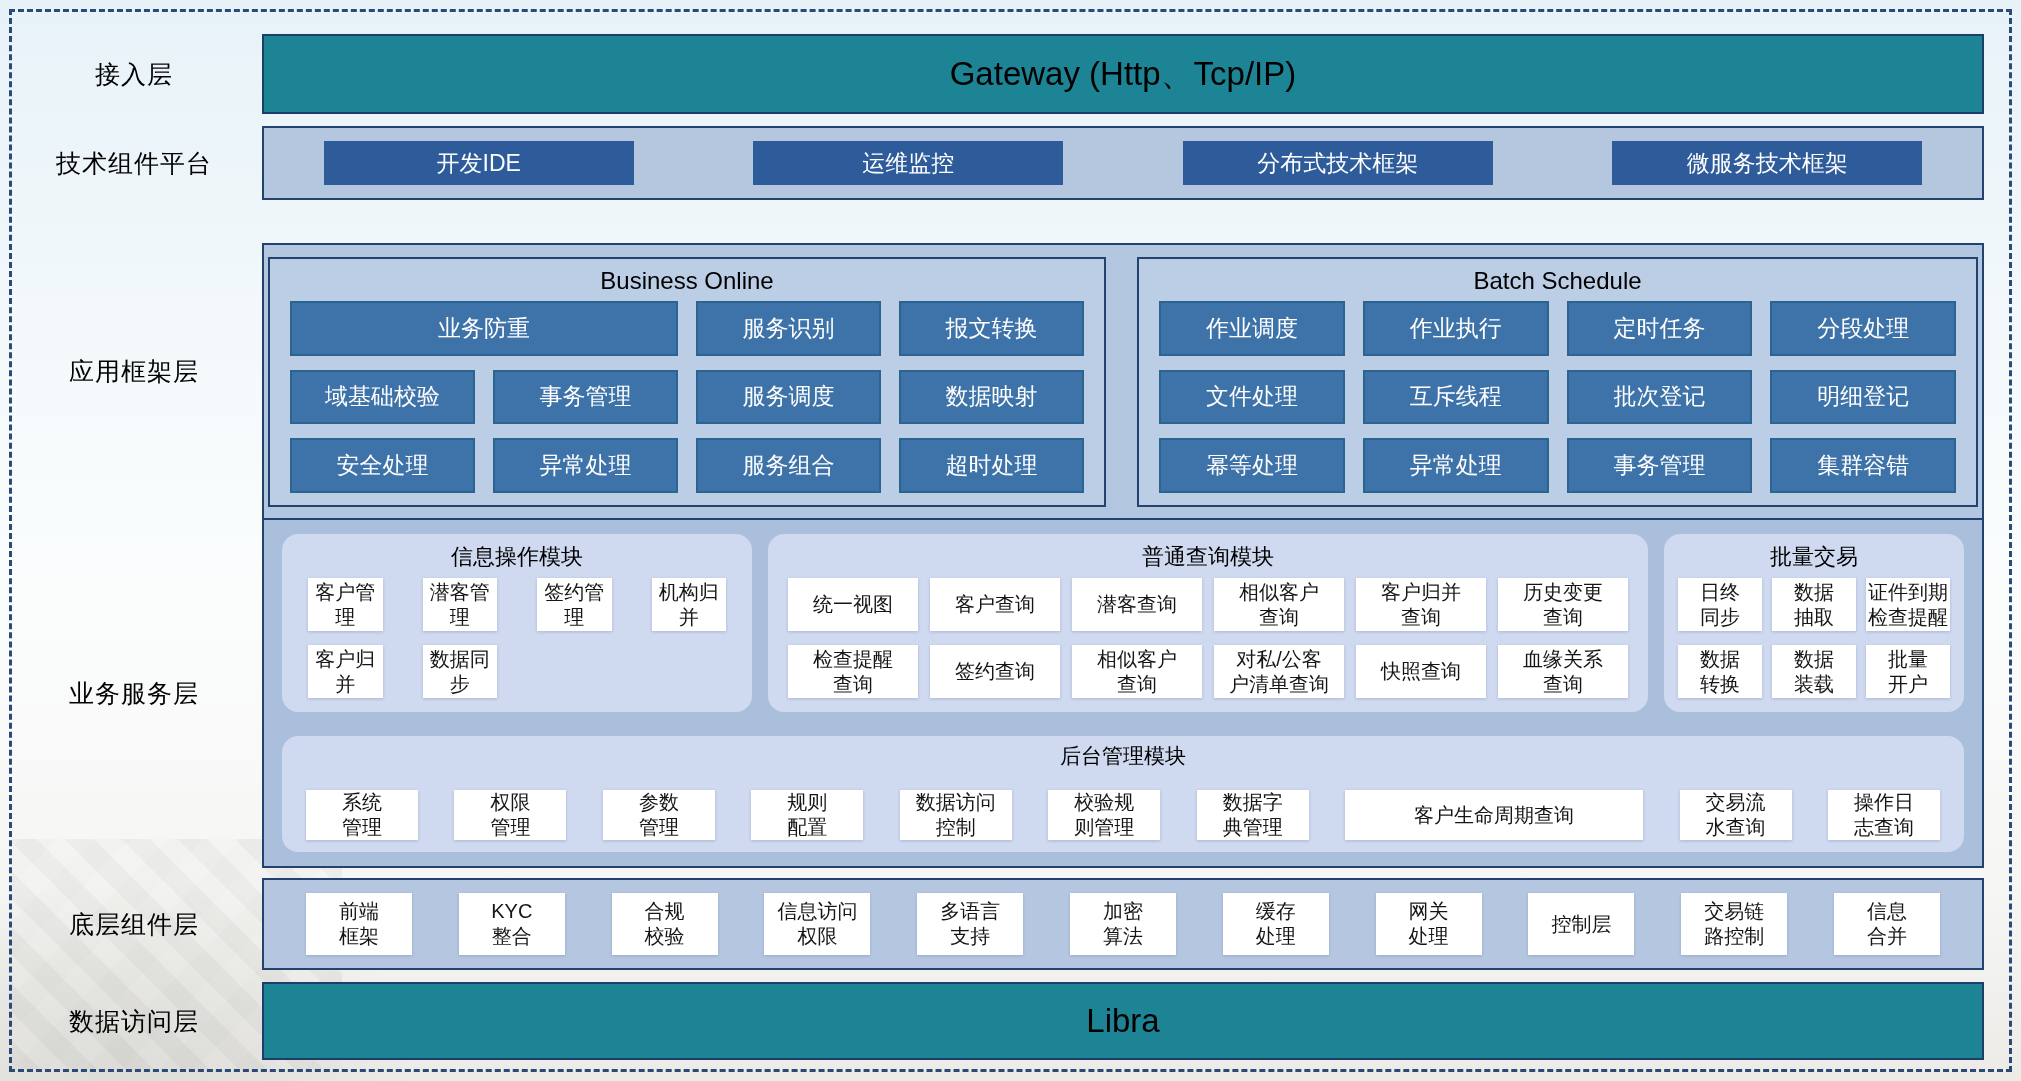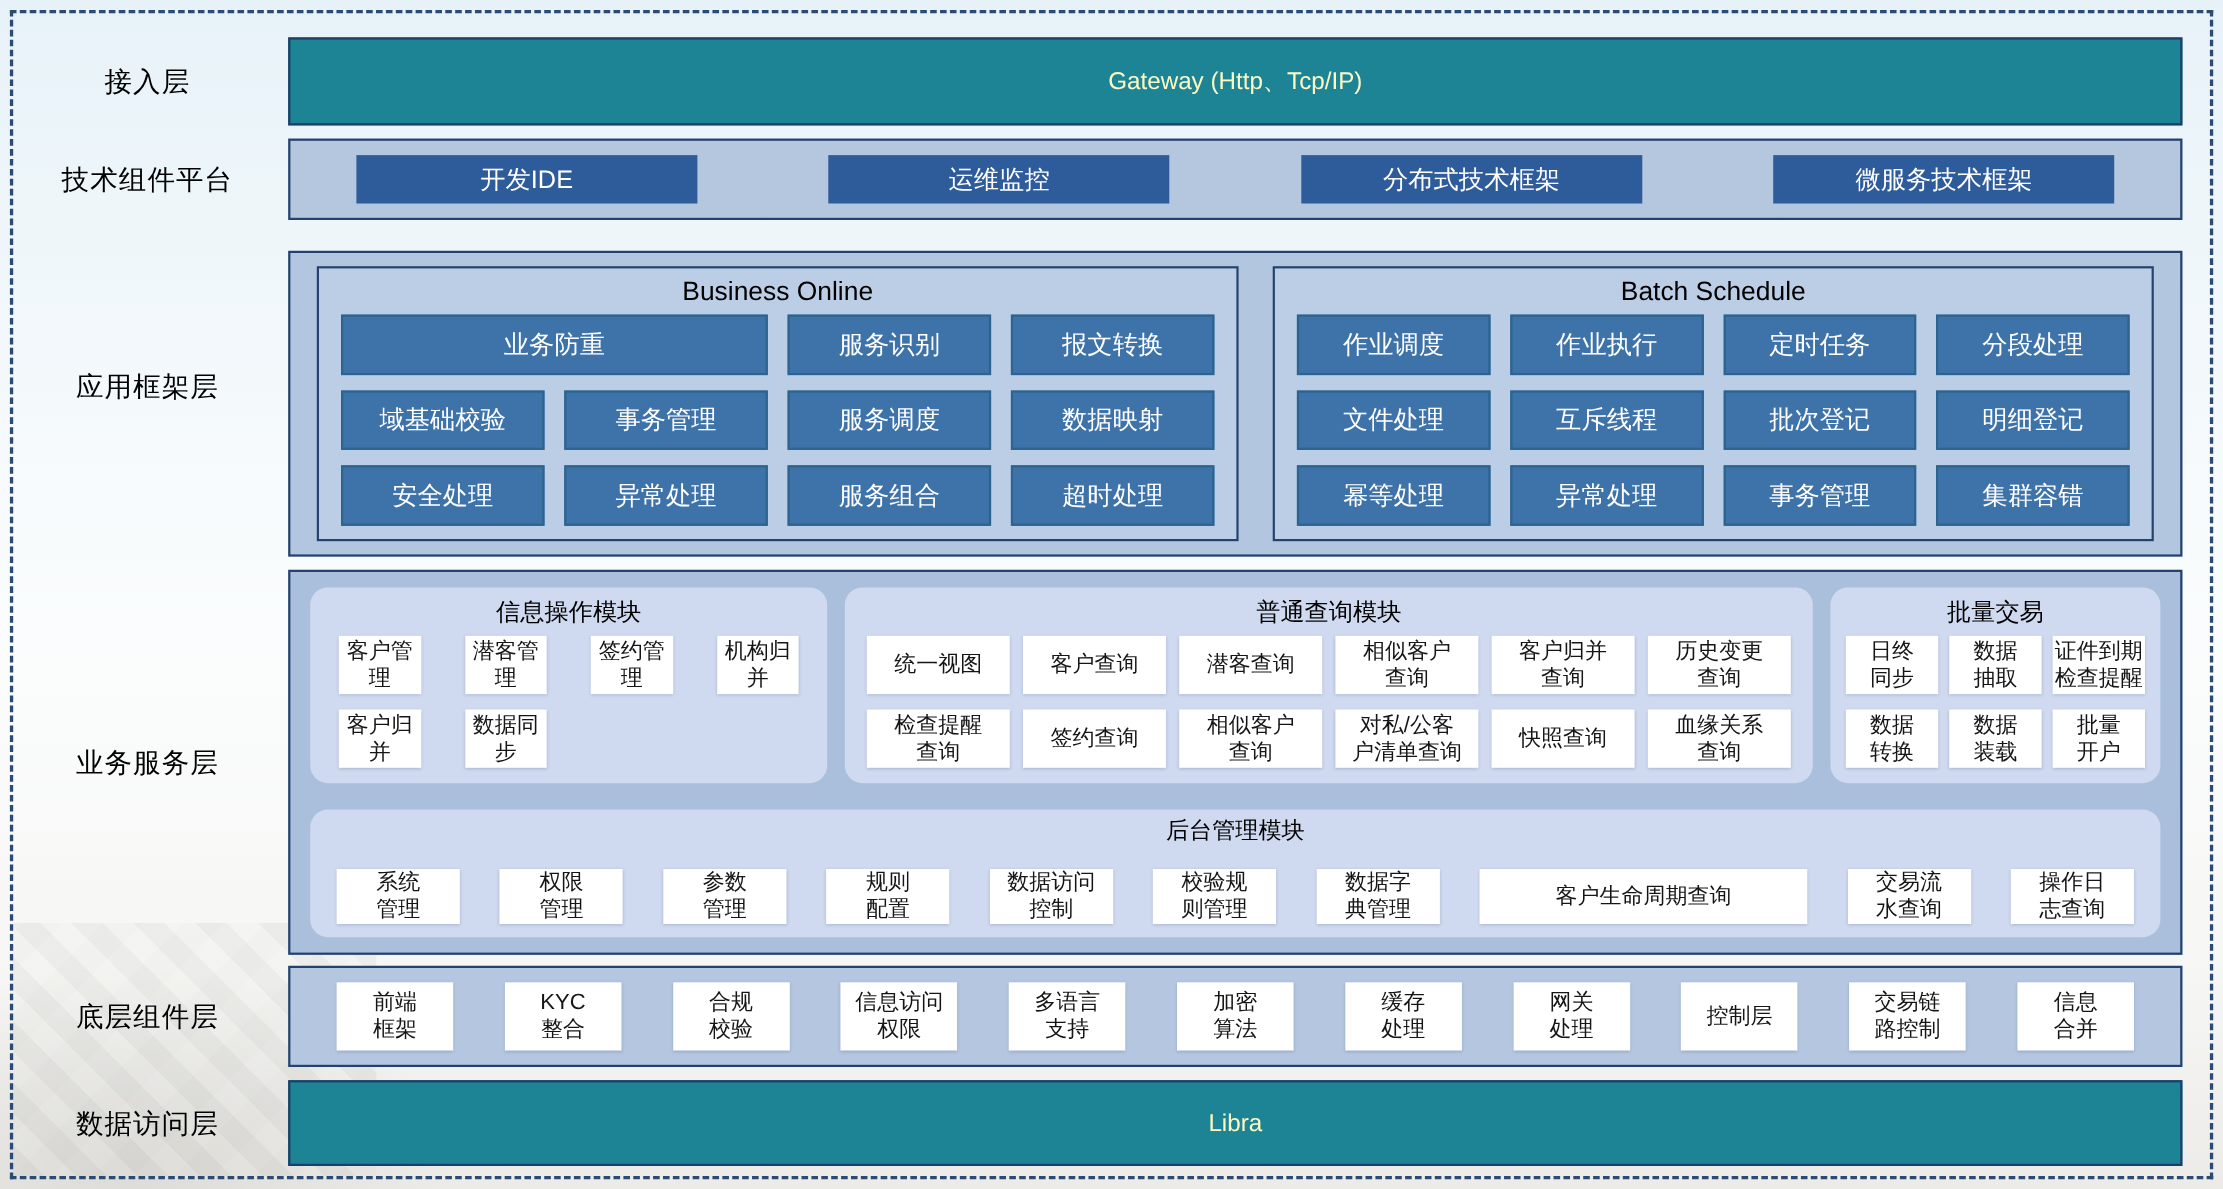--- a/index.html
+++ b/index.html
@@ -17,32 +17,32 @@
       repeating-linear-gradient(45deg, rgba(150,150,145,.35) 0 20px, rgba(225,225,220,.35) 20px 40px),
       repeating-linear-gradient(-45deg, rgba(200,200,195,.30) 0 26px, rgba(240,240,235,.30) 26px 52px);
   }
   .gutter-label{
     position:absolute;left:18px;width:232px;display:flex;align-items:center;justify-content:center;
     font-size:25px;color:#000;letter-spacing:1px;
   }
   .band{position:absolute;left:262px;width:1722px;box-sizing:border-box;}
   .teal-bar{
     background:#1d8496;border:2px solid #1c3e68;
-    display:flex;align-items:center;justify-content:center;color:#fef9c3;font-size:22px;
+    display:flex;align-items:center;justify-content:center;color:#000000;font-size:33px;
   }
   #gateway-bar{top:34px;height:80px;}
   #libra-bar{top:982px;height:78px;}
 
   #tech-band{top:126px;height:74px;background:#b5c7de;border:2px solid #24426e;
     display:flex;align-items:center;justify-content:space-around;}
   .tech-btn{width:310px;height:44px;background:#2e5b9a;color:#fff;font-size:23px;
     display:flex;align-items:center;justify-content:center;}
 
-  #app-band{top:228px;height:278px;background:#b3c6e0;border:2px solid #24426e;
-    display:flex;gap:31px;padding:12px 24px;}
+  #app-band{top:243px;height:278px;background:#b3c6e0;border:2px solid #24426e;
+    display:flex;gap:31px;padding:12px 4px;}
   .fw-panel{border:2px solid #24426e;background:#bccde6;display:flex;flex-direction:column;
     padding:4px 20px 12px;box-sizing:border-box;}
   .fw-panel.bo{flex:0 0 838px;}
   .fw-panel.bs{flex:1;}
   .fw-title{text-align:center;font-size:24px;color:#000;height:36px;line-height:36px;}
   .fw-grid{display:grid;grid-template-columns:repeat(4,1fr);column-gap:18px;row-gap:14px;flex:1;margin-top:2px;}
   .sbtn{background:#3e73a9;border:2px solid #2b648e;color:#fff;font-size:23px;box-sizing:border-box;
     display:flex;align-items:center;justify-content:center;white-space:nowrap;}
   .span2{grid-column:span 2;}
 
@@ -75,21 +75,21 @@
 </style>
 </head>
 <body>
 
 <div class="stage">
   <div class="texture"></div>
   <div class="frame"></div>
 
   <div class="gutter-label" style="top:34px;height:80px;">接入层</div>
   <div class="gutter-label" style="top:126px;height:74px;">技术组件平台</div>
-  <div class="gutter-label" style="top:212px;height:278px;">应用框架层</div>
+  <div class="gutter-label" style="top:232px;height:278px;">应用框架层</div>
   <div class="gutter-label" style="top:518px;height:350px;">业务服务层</div>
   <div class="gutter-label" style="top:878px;height:92px;">底层组件层</div>
   <div class="gutter-label" style="top:982px;height:78px;">数据访问层</div>
 
   <div id="gateway-bar" class="band teal-bar">
     <span>Gateway (Http、Tcp/IP)</span>
   </div>
 
   <div id="tech-band" class="band">
     <div class="tech-btn">开发IDE</div>

